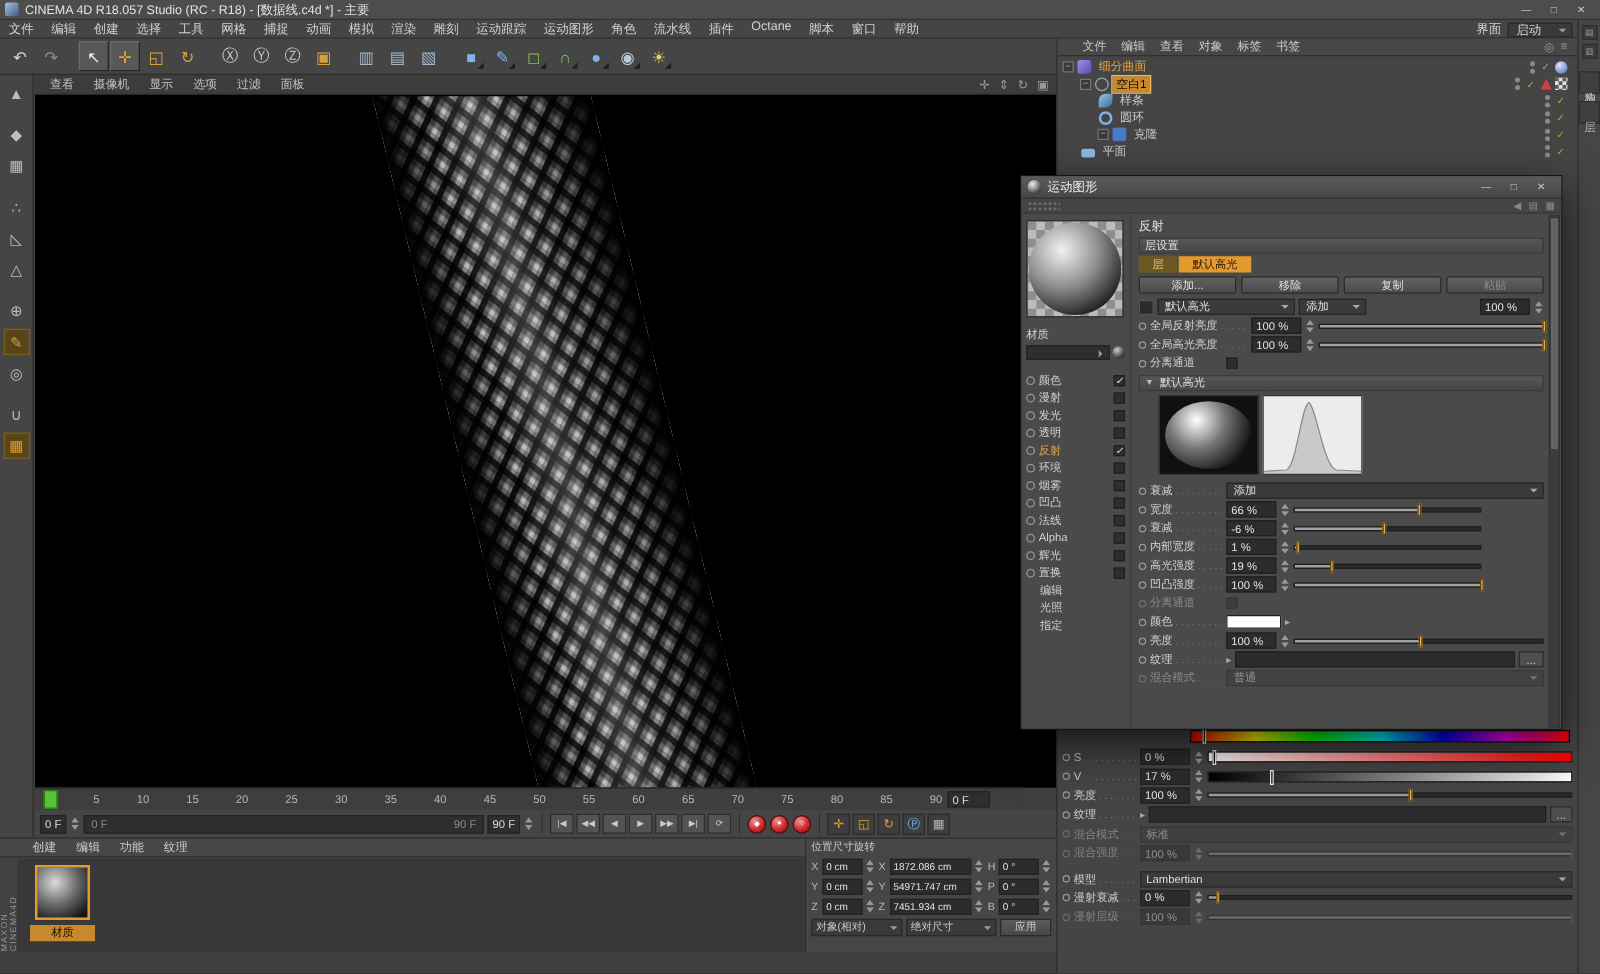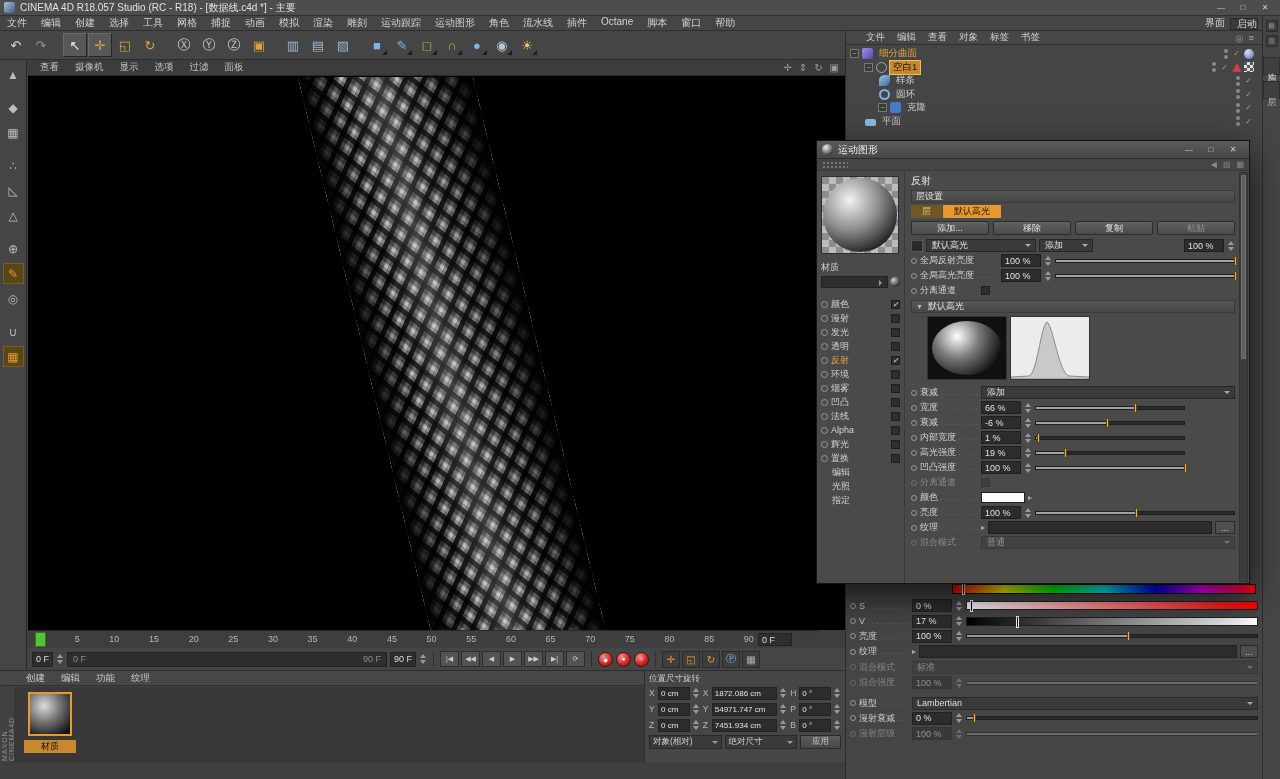--- a/index.html
+++ b/index.html
@@ -12,21 +12,21 @@
   display:flex;align-items:center;padding:0 4px;color:#e2e2e2}
 .app-icon{width:11px;height:11px;border-radius:2px;background:linear-gradient(135deg,#a8c4e0,#3a5a80);margin-right:5px}
 .win-btns{margin-left:auto;display:flex}
 .win-btn{width:22px;height:13px;display:flex;align-items:center;justify-content:center;color:#ccc;font-size:8px}
 
 
 .menubar{position:absolute;top:16px;left:0;right:0;height:15px;background:#454545;border-bottom:1px solid #2f2f2f;
   display:flex;align-items:center;color:#d2d2d2}
 .menubar .mi{padding:0 7px;white-space:nowrap}
 .mb-right{margin-left:auto;display:flex;align-items:flex-end;gap:5px;padding-right:22px}
-.ui-dd{background:#3a3a3a;border:1px solid #292929;height:12px;display:flex;align-items:center;padding:0 0 0 6px;position:relative}
+.ui-dd{background:#3a3a3a;border:1px solid #292929;height:12px;display:flex;align-items:center;padding:0 24px 0 6px;position:relative}
 .ui-dd::after{content:"";position:absolute;right:4px;top:4px;border:3px solid transparent;border-top-color:#9a9a9a}
 
 
 .toolbar{position:absolute;top:31px;left:0;right:18px;height:29px;background:#454545;border-bottom:1px solid #2c2c2c;
   display:flex;align-items:center;padding-left:4px;gap:1px}
 .tile{width:24px;height:24px;display:flex;align-items:center;justify-content:center;font-size:13px;position:relative;border:1px solid transparent;flex:none}
 .tile.gap{margin-left:9px}
 .tile.active{background:#585858;border-color:#6a6a6a #262626 #262626 #6a6a6a}
 .tile.dd::after{content:"";position:absolute;right:1px;bottom:1px;border-left:5px solid transparent;border-bottom:5px solid #1e1e1e}
 
@@ -75,21 +75,21 @@
 .mm-menu .mi{padding:0 8px}
 .mm-body{position:absolute;left:14px;right:0;top:16px;bottom:0;background:#383838}
 .mat-thumb{position:absolute;left:14px;top:5px;width:44px;height:44px;border:2px solid #e69a2e;
   background:radial-gradient(circle at 35% 30%,#dcdcdc,#6e6e6e 45%,#141414 88%)}
 .mat-label{position:absolute;left:10px;top:53px;width:52px;text-align:center;font-size:9px;background:#c8882e;color:#151008}
 .brand{position:absolute;left:1px;bottom:18px;width:13px;height:74px;writing-mode:vertical-rl;transform:rotate(180deg);
   font-size:7px;color:#909090;letter-spacing:1px;display:flex;align-items:center;justify-content:center}
 
 
 .coords{position:absolute;left:645px;top:670px;width:200px;height:92px;background:#464646;border-top:1px solid #2c2c2c;font-size:8.5px;color:#ccc;padding:1px 4px}
-.c-heads{display:flex;height:13px;align-items:center;text-align:center}
+.c-heads{display:flex;height:13px;align-items:flex-start;text-align:center}
 .c-heads span{display:block}
 .c-row{display:flex;height:16px;align-items:center;gap:3px}
 .c-cell{display:flex;align-items:center;gap:2px}
 .c1{flex:.75}.c2{flex:1.25}.c3{flex:.75}
 .c-lab{width:7px;color:#b8b8b8;flex:none}
 .cfield{flex:1;height:13px;background:#2c2c2c;border:1px solid #222;display:flex;align-items:center;padding:0 2px;font-size:8px;color:#e2e2e2;overflow:hidden;white-space:nowrap}
 .c-bottom{display:flex;gap:3px;margin-top:2px}
 .cdd{flex:1;height:14px;background:#3a3a3a;border:1px solid #292929;display:flex;align-items:center;padding:0 3px;position:relative;overflow:hidden;white-space:nowrap}
 .cdd::after{content:"";position:absolute;right:3px;top:5px;border:3px solid transparent;border-top-color:#999}
 .cbtn{flex:.6;height:14px;background:linear-gradient(#5c5c5c,#474747);border:1px solid #2a2a2a;display:flex;align-items:center;justify-content:center}

